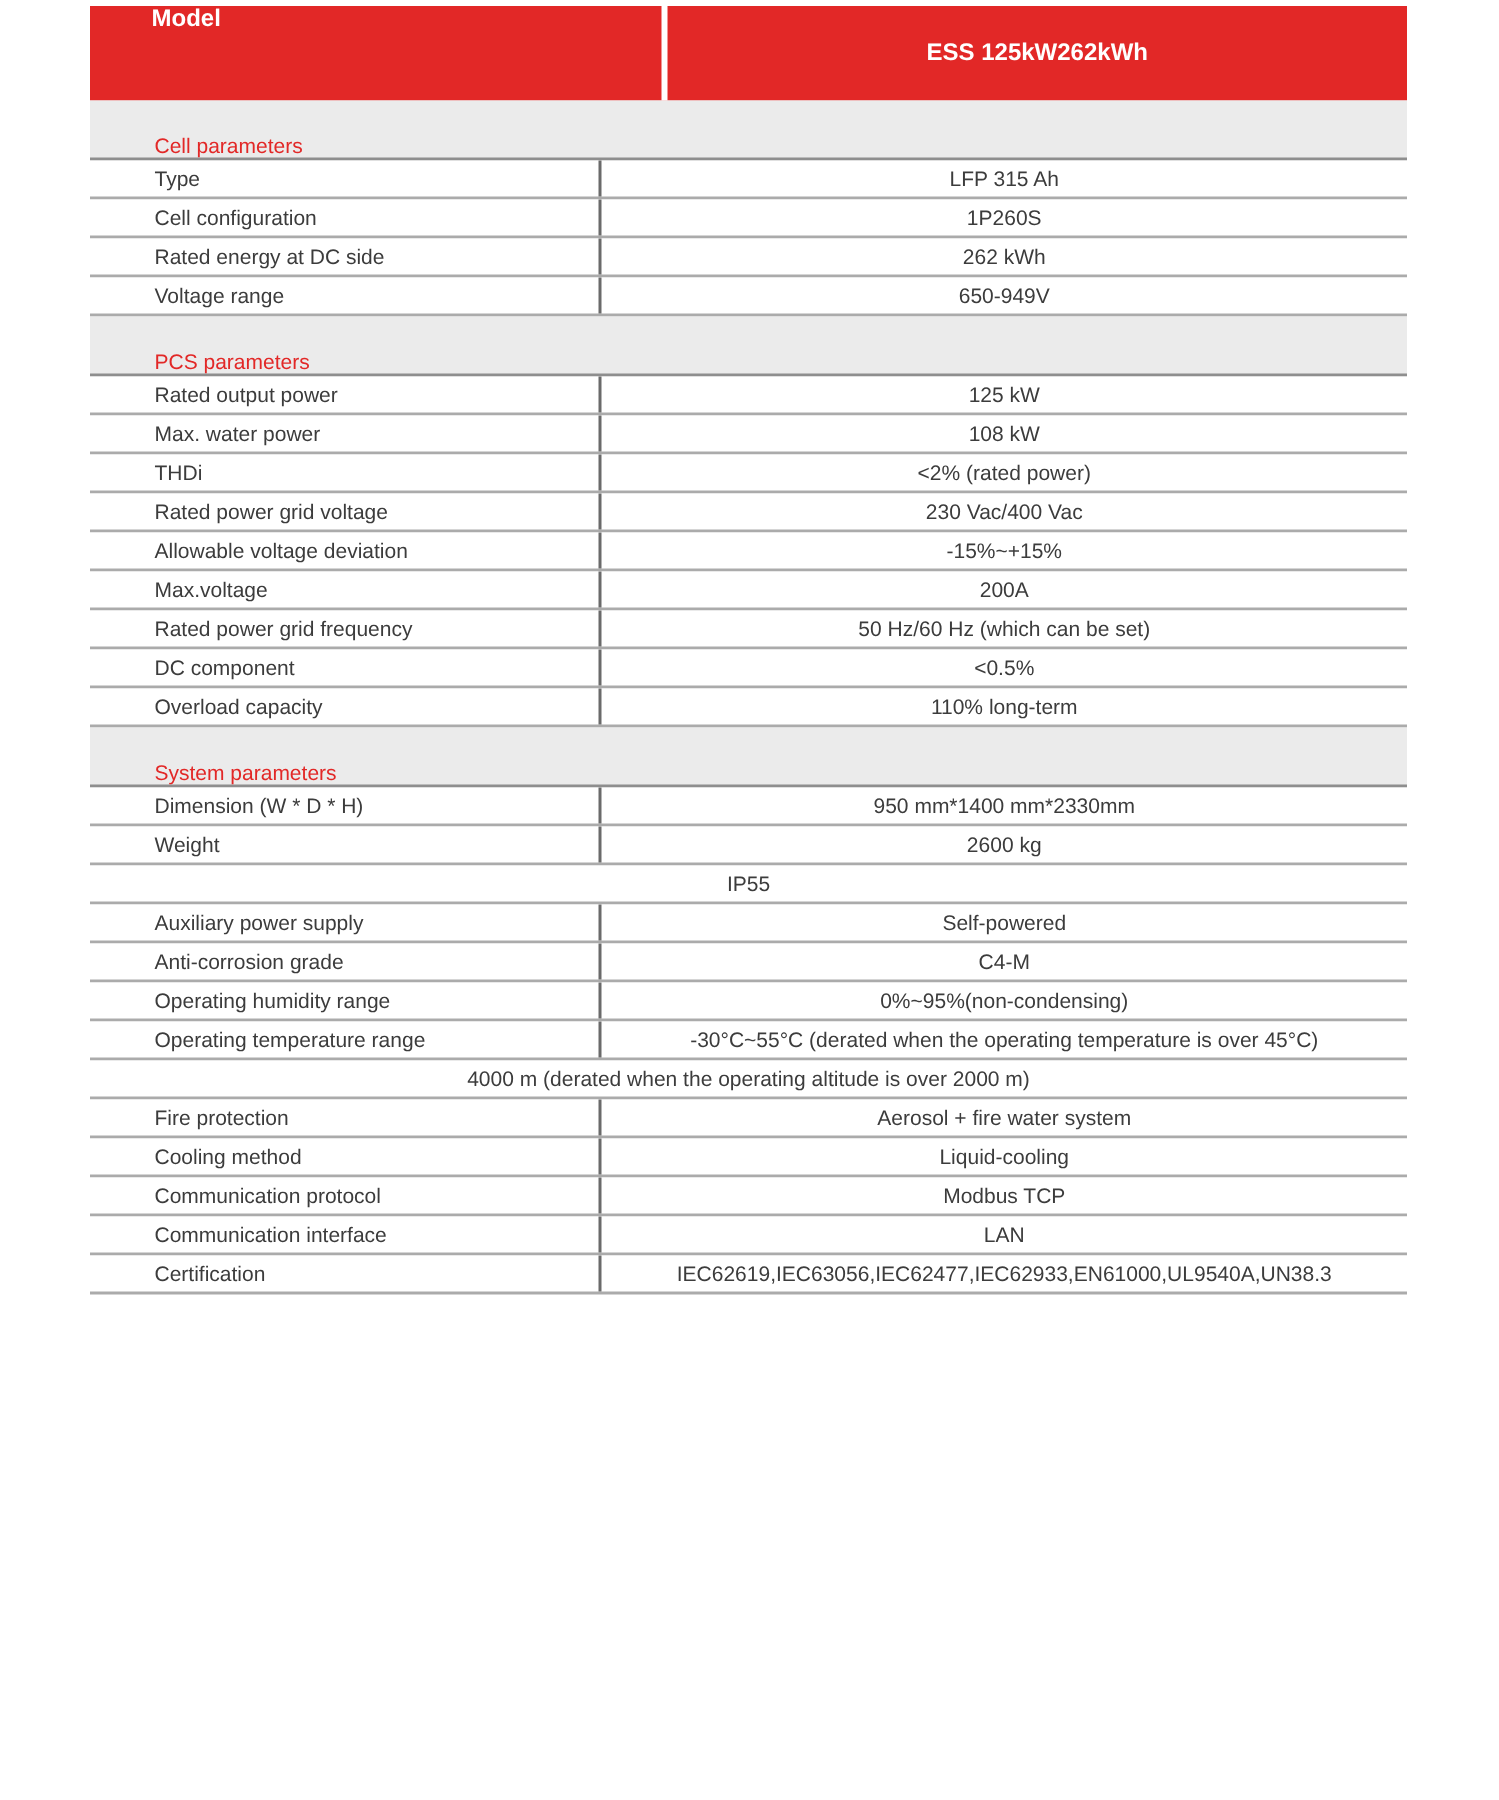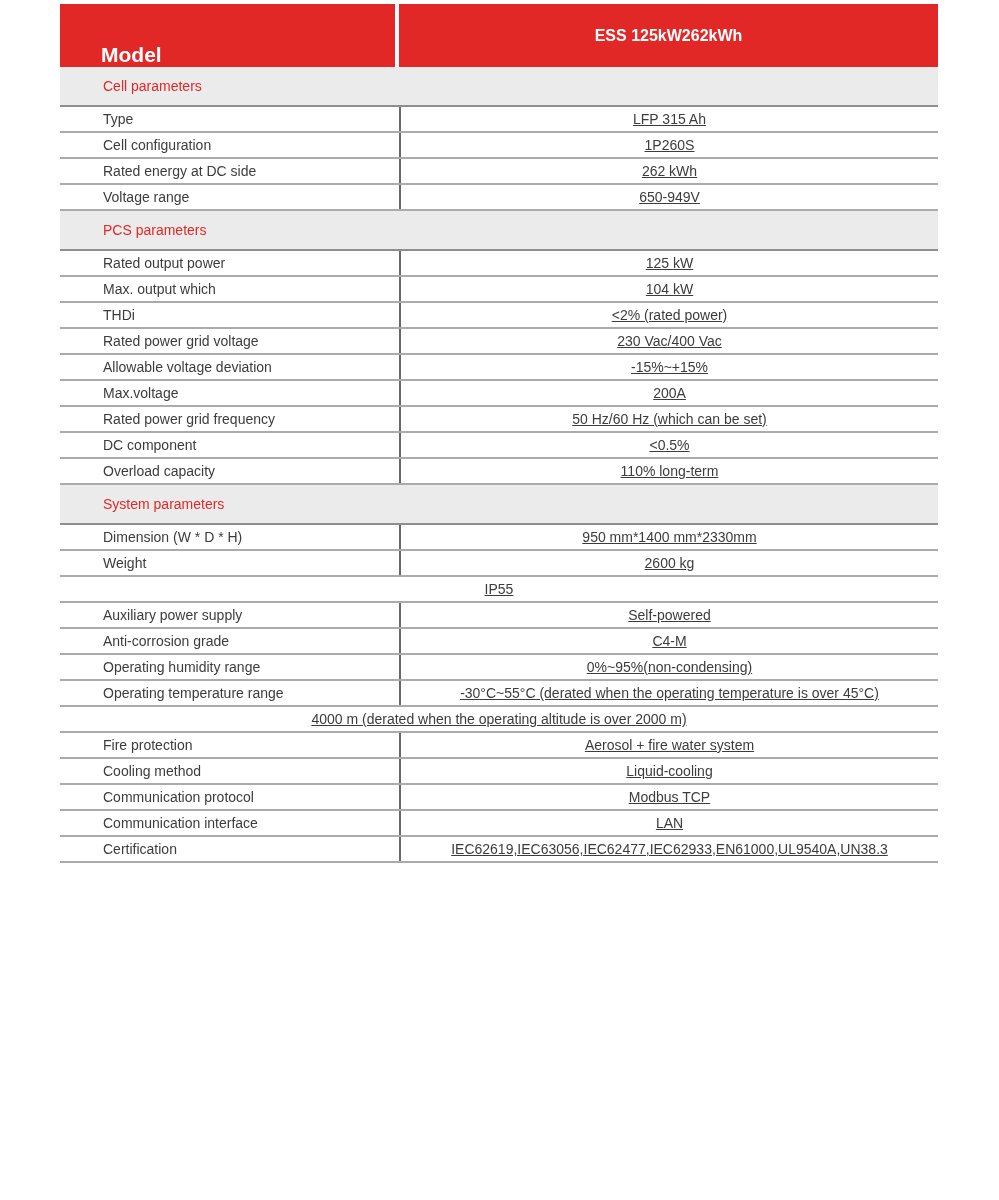--- a/index.html
+++ b/index.html
@@ -22,40 +22,40 @@
   }
   
   .thead {
     display: flex;
     height: 63px;
     background: var(--accent, #e22827);
     color: #ffffff;
     font-weight: bold;
   }
   .th-left {
-    width: 339px;
+    width: 385px;
     box-sizing: border-box;
-    display: flex; align-items: flex-end;
+    display: flex; align-items: flex-start;
     padding-left: 41px;
-    font-size: 21px;
+    font-size: 16px;
     border-right: 4px solid #ffffff;
   }
   .th-right {
     flex: 1;
     display: flex; align-items: center; justify-content: center;
     font-size: 16px;
     text-align: center;
   }
   
   .section-header {
     height: 40px;
     box-sizing: border-box;
     background: #ebebeb;
     color: var(--accent, #e22827);
-    display: flex; align-items: center;
+    display: flex; align-items: flex-end;
     padding-left: 43px;
     font-size: 14px;
     border-bottom: 2px solid #8e8e8e;
   }
   
   .row {
     display: flex;
     height: 26px;
     box-sizing: border-box;
     border-bottom: 2px solid #ababab;
@@ -68,21 +68,20 @@
     box-sizing: border-box;
     display: flex; align-items: center;
     padding-left: 43px;
     border-right: 2px solid #6a6a6a;
   }
   .cell-value {
     flex: 1;
     display: flex; align-items: center; justify-content: center;
     text-align: center;
     padding: 0 23px;
-    text-decoration: underline;
   }
 </style>
 </head>
 <body>
 
 <div class="page">
   <div class="spec-table">
     <div class="thead">
       <div class="th-left">
         <span>Model</span>
@@ -133,24 +132,24 @@
         <div class="row">
           <div class="cell-label">
             <span>Rated output power</span>
           </div>
           <div class="cell-value">
             <span>125 kW</span>
           </div>
         </div>
         <div class="row">
           <div class="cell-label">
-            <span>Max. output which</span>
-          </div>
-          <div class="cell-value">
-            <span>104 kW</span>
+            <span>Max. water power</span>
+          </div>
+          <div class="cell-value">
+            <span>108 kW</span>
           </div>
         </div>
         <div class="row">
           <div class="cell-label">
             <span>THDi</span>
           </div>
           <div class="cell-value">
             <span>&lt;2% (rated power)</span>
           </div>
         </div>

